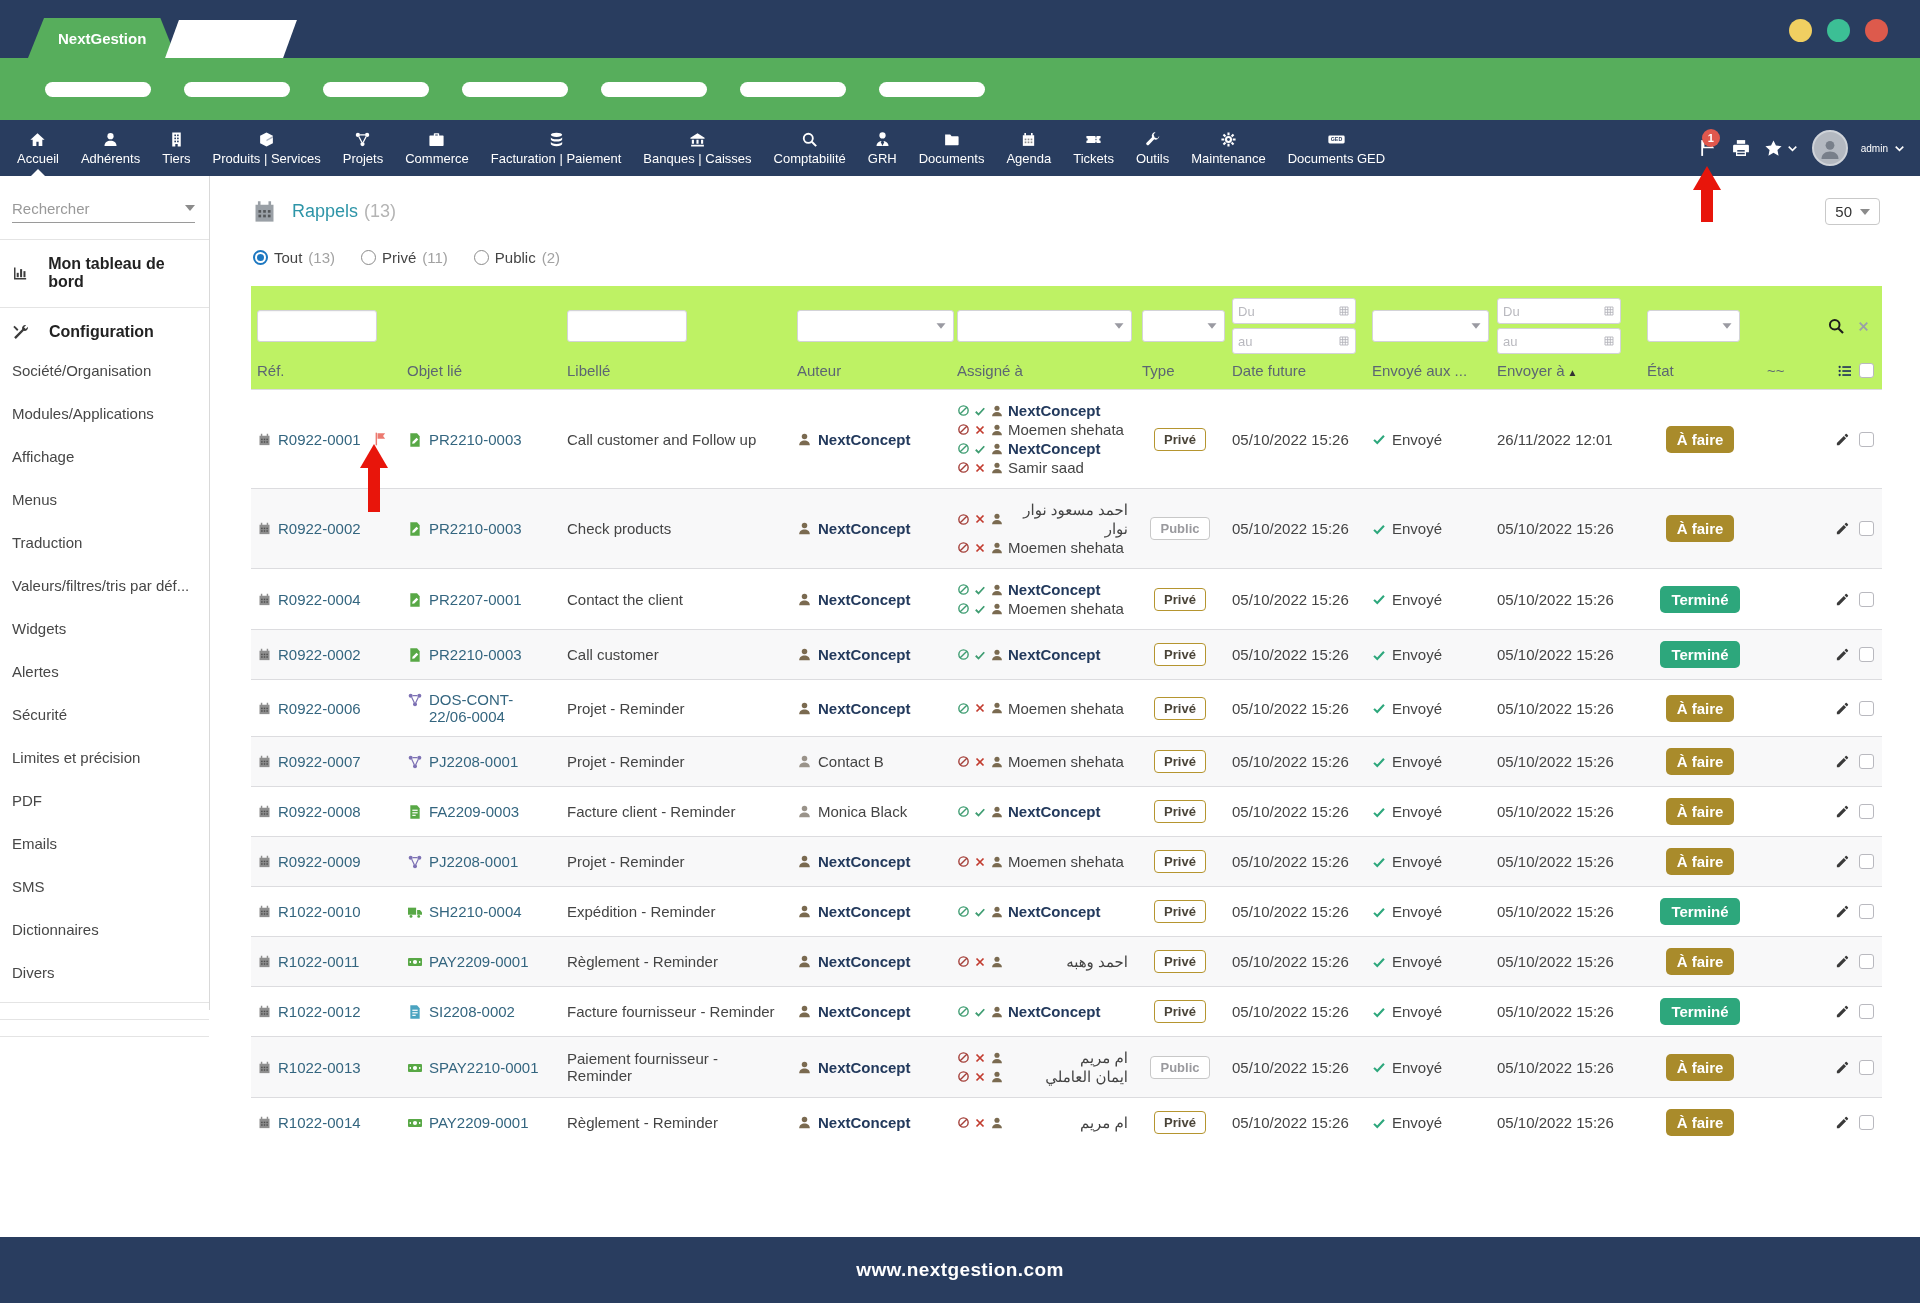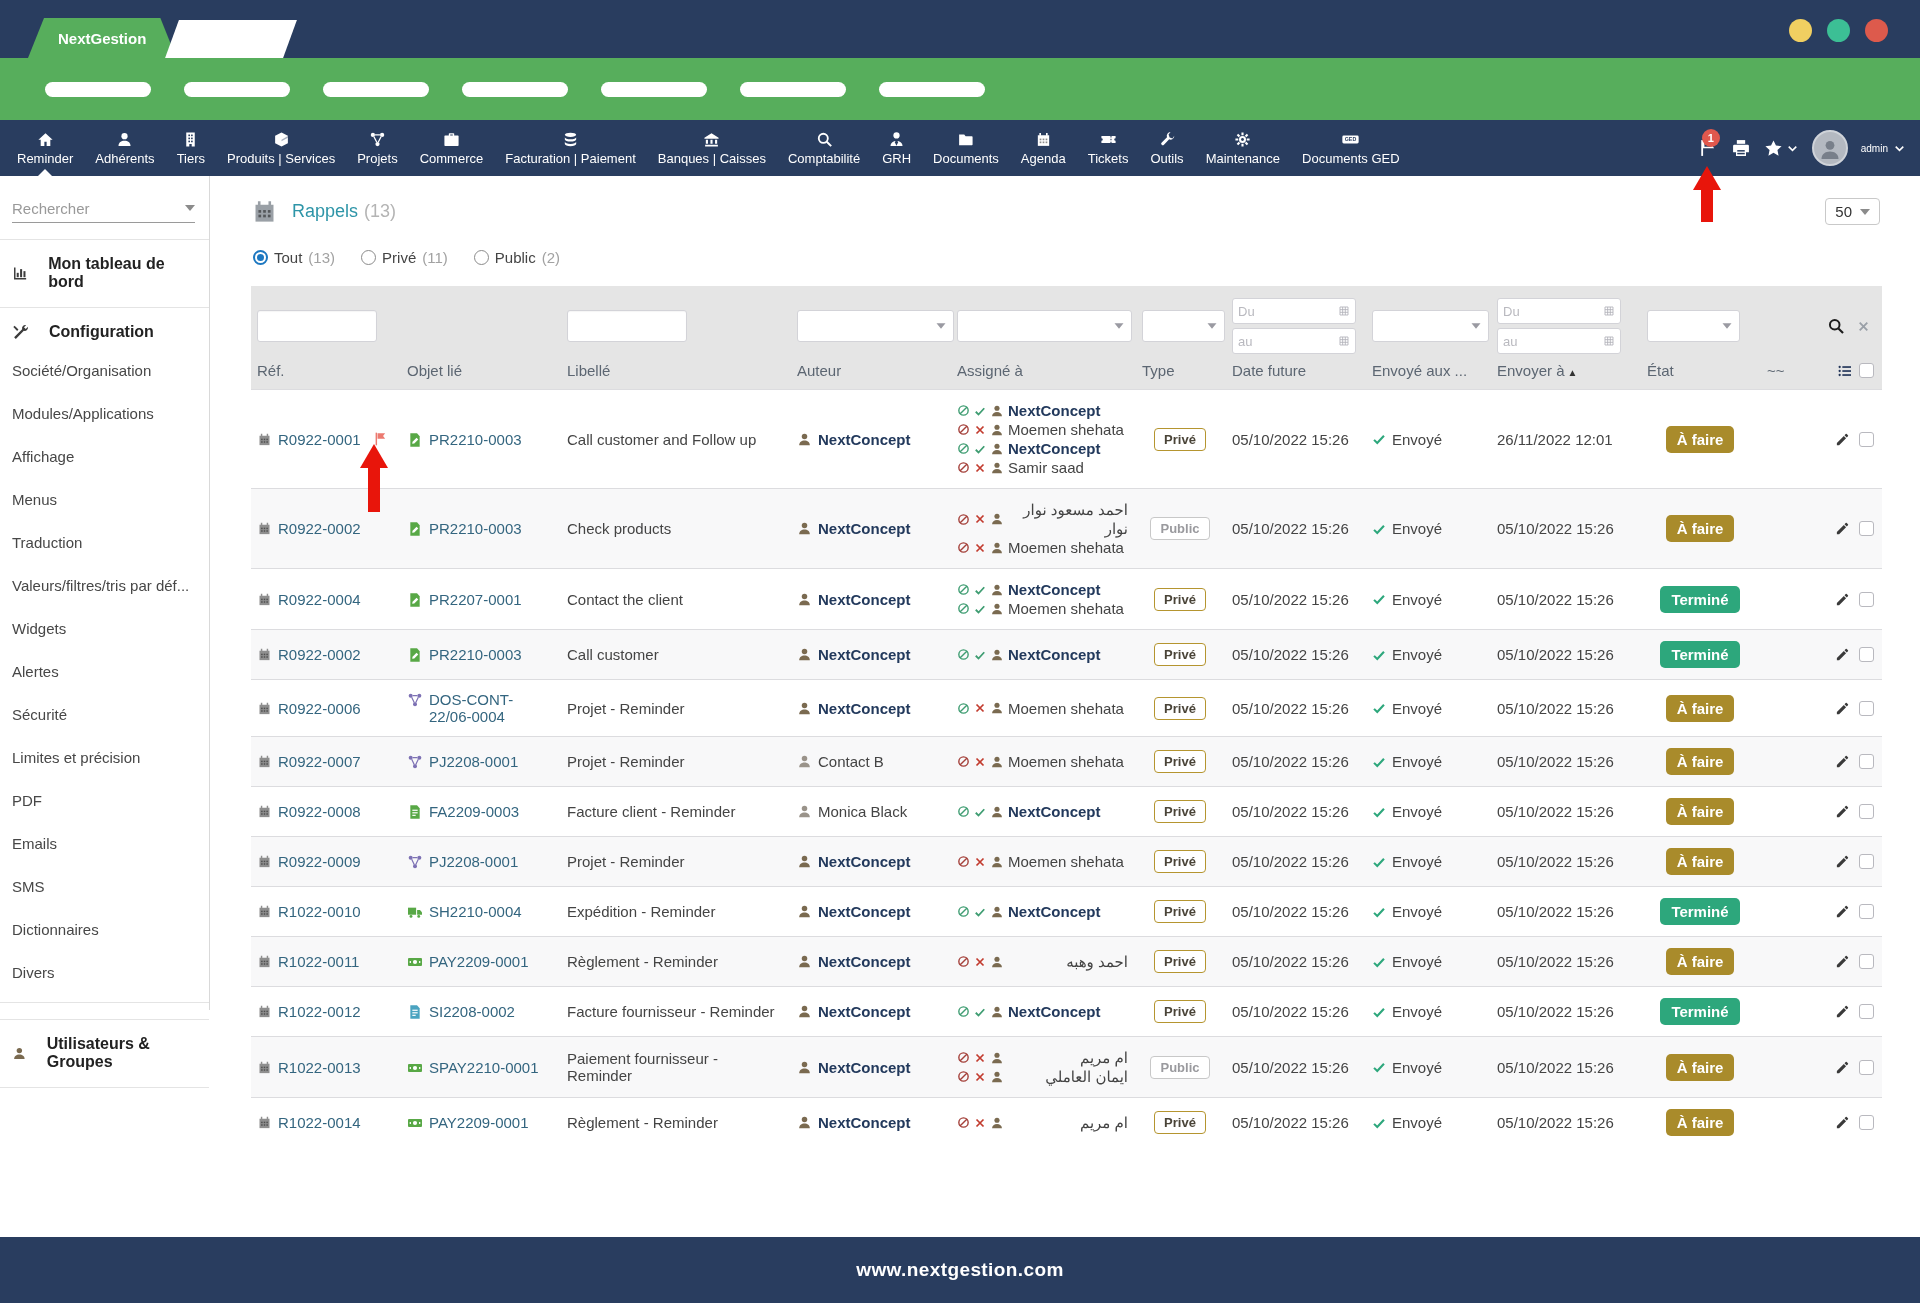--- a/index.html
+++ b/index.html
@@ -68,21 +68,21 @@
      padding:4px 9px;display:flex;align-items:center;gap:8px;color:#333;cursor:pointer;background:#fff;}
   .radio-row{display:flex;align-items:center;gap:26px;margin:24px 0 0 2px;}
   .radio-opt{display:flex;align-items:center;gap:6px;cursor:pointer;}
   .rad{width:15px;height:15px;border-radius:50%;border:1px solid #8b8b8b;background:#fff;box-sizing:border-box;}
   .rad.sel{border:2px solid #1d78c1;position:relative;}
   .rad.sel::after{content:"";position:absolute;left:2px;top:2px;width:7px;height:7px;border-radius:50%;background:#1d78c1;}
   .radio-opt .cnt{color:#a2a2a2;}
 
   
   table.rlist{border-collapse:collapse;table-layout:fixed;width:1631px;margin-top:20px;}
-  .rlist thead{background:#e5e5e5;}
+  .rlist thead{background:#bef264;}
   .rlist td,.rlist th{vertical-align:middle;box-sizing:border-box;}
   .rlist thead .frow td{padding:12px 8px 4px 6px;}
   .rlist thead .hrow td{padding:4px 8px 10px 6px;color:#5c6672;text-align:left;
      font-weight:normal;cursor:pointer;white-space:nowrap;}
   .rlist tbody td{padding:11px 8px 11px 6px;border-top:1px solid #dcdcdf;font-size:15px;}
   .rlist tbody tr:nth-child(even){background:#f8f8f9;}
   .c-ref{width:150px;}.c-obj{width:160px;}.c-lbl{width:230px;}.c-aut{width:160px;}
   .c-ass{width:185px;}.c-typ{width:90px;}.c-dat{width:140px;}.c-sen{width:125px;}
   .c-env{width:150px;}.c-eta{width:120px;}.c-sq{width:50px;}.c-act{width:71px;}
   .t-center{text-align:center;}
@@ -173,21 +173,21 @@
 
 <div class="mainnav">
   <div class="nav-items">
 
       <div class="nav-item active">
         <span class="ico">
           <svg viewBox="0 0 24 24" fill="currentColor" style="font-family:'Liberation Sans',sans-serif">
             <path d="M12 3L2 12.2h3.2V21h5.2v-6h3.2v6h5.2v-8.8H22z"></path>
           </svg>
         </span>
-        <span class="nv-label">Reminder</span>
+        <span class="nv-label">Accueil</span>
       </div>
 
       <div class="nav-item">
         <span class="ico">
           <svg viewBox="0 0 24 24" fill="currentColor" style="font-family:'Liberation Sans',sans-serif">
             <circle cx="12" cy="7.3" r="4.4"></circle>
             <path d="M3.5 21c0-4.7 3.8-7.4 8.5-7.4s8.5 2.7 8.5 7.4z"></path>
           </svg>
         </span>
         <span class="nv-label">Adhérents</span>
@@ -457,29 +457,20 @@
 
       <li>SMS</li>
 
       <li>Dictionnaires</li>
 
       <li>Divers</li>
 
   </ul>
   <hr class="sdiv">
   <hr class="sdiv">
-  <div class="side-head">
-    <span class="ico brown">
-        <svg viewBox="0 0 24 24" fill="currentColor" style="font-family:'Liberation Sans',sans-serif">
-          <circle cx="12" cy="7.3" r="4.4"></circle>
-          <path d="M3.5 21c0-4.7 3.8-7.4 8.5-7.4s8.5 2.7 8.5 7.4z"></path>
-        </svg>
-      </span>
-    <span>Utilisateurs &amp; Groupes</span>
-  </div>
   <hr class="sdiv">
 </div>
 
 <div class="main">
   <div class="title-row">
     <span class="ico cal">
         <svg viewBox="0 0 24 24" fill="currentColor" style="font-family:'Liberation Sans',sans-serif">
           <path d="M4 6h16v15H4z"></path>
           <path d="M7.3 2.8v4M16.7 2.8v4" stroke="currentColor" stroke-width="2.3" fill="none"></path>
           <g fill="#000" opacity=".45">

